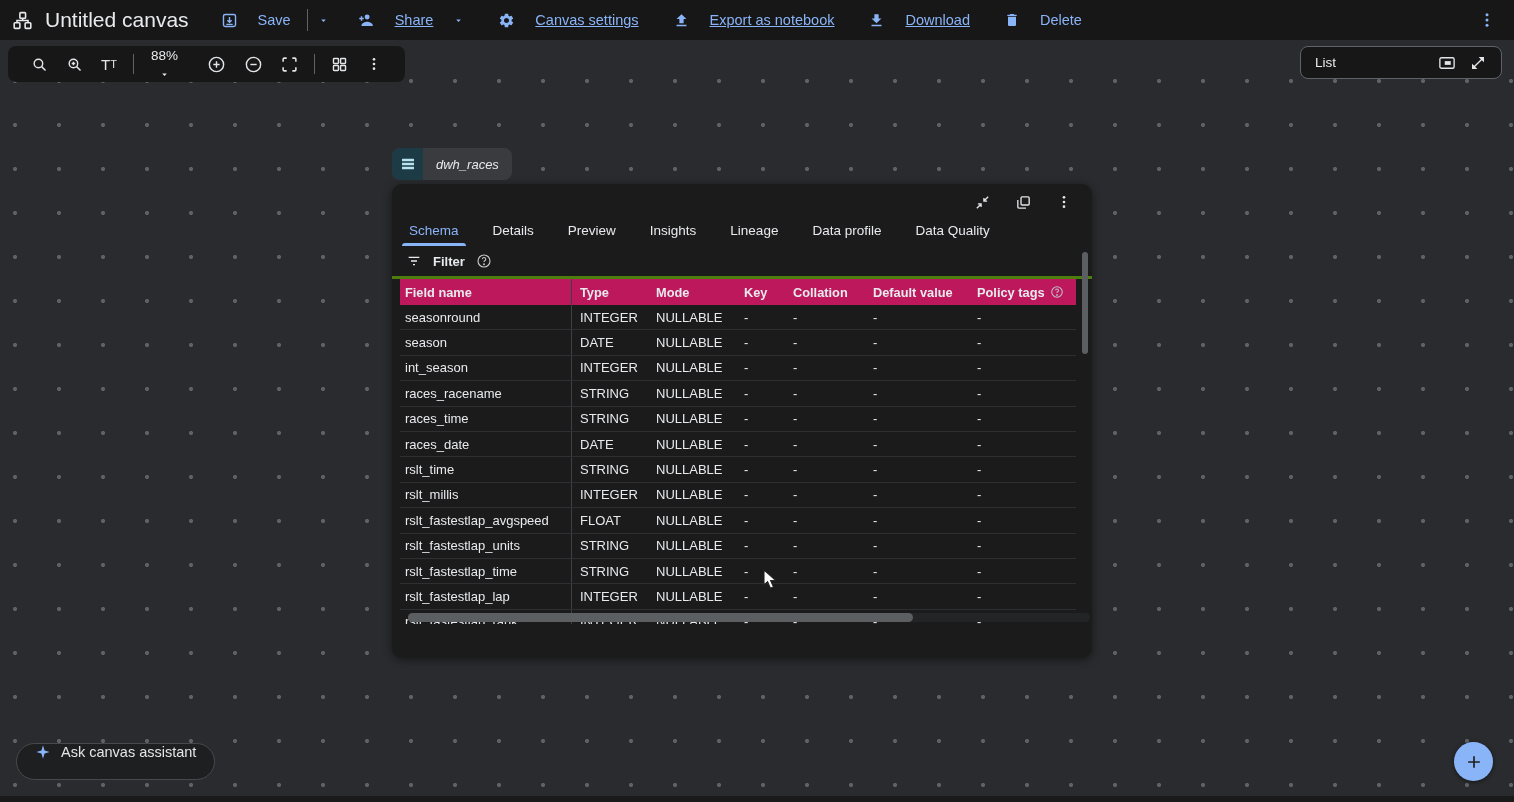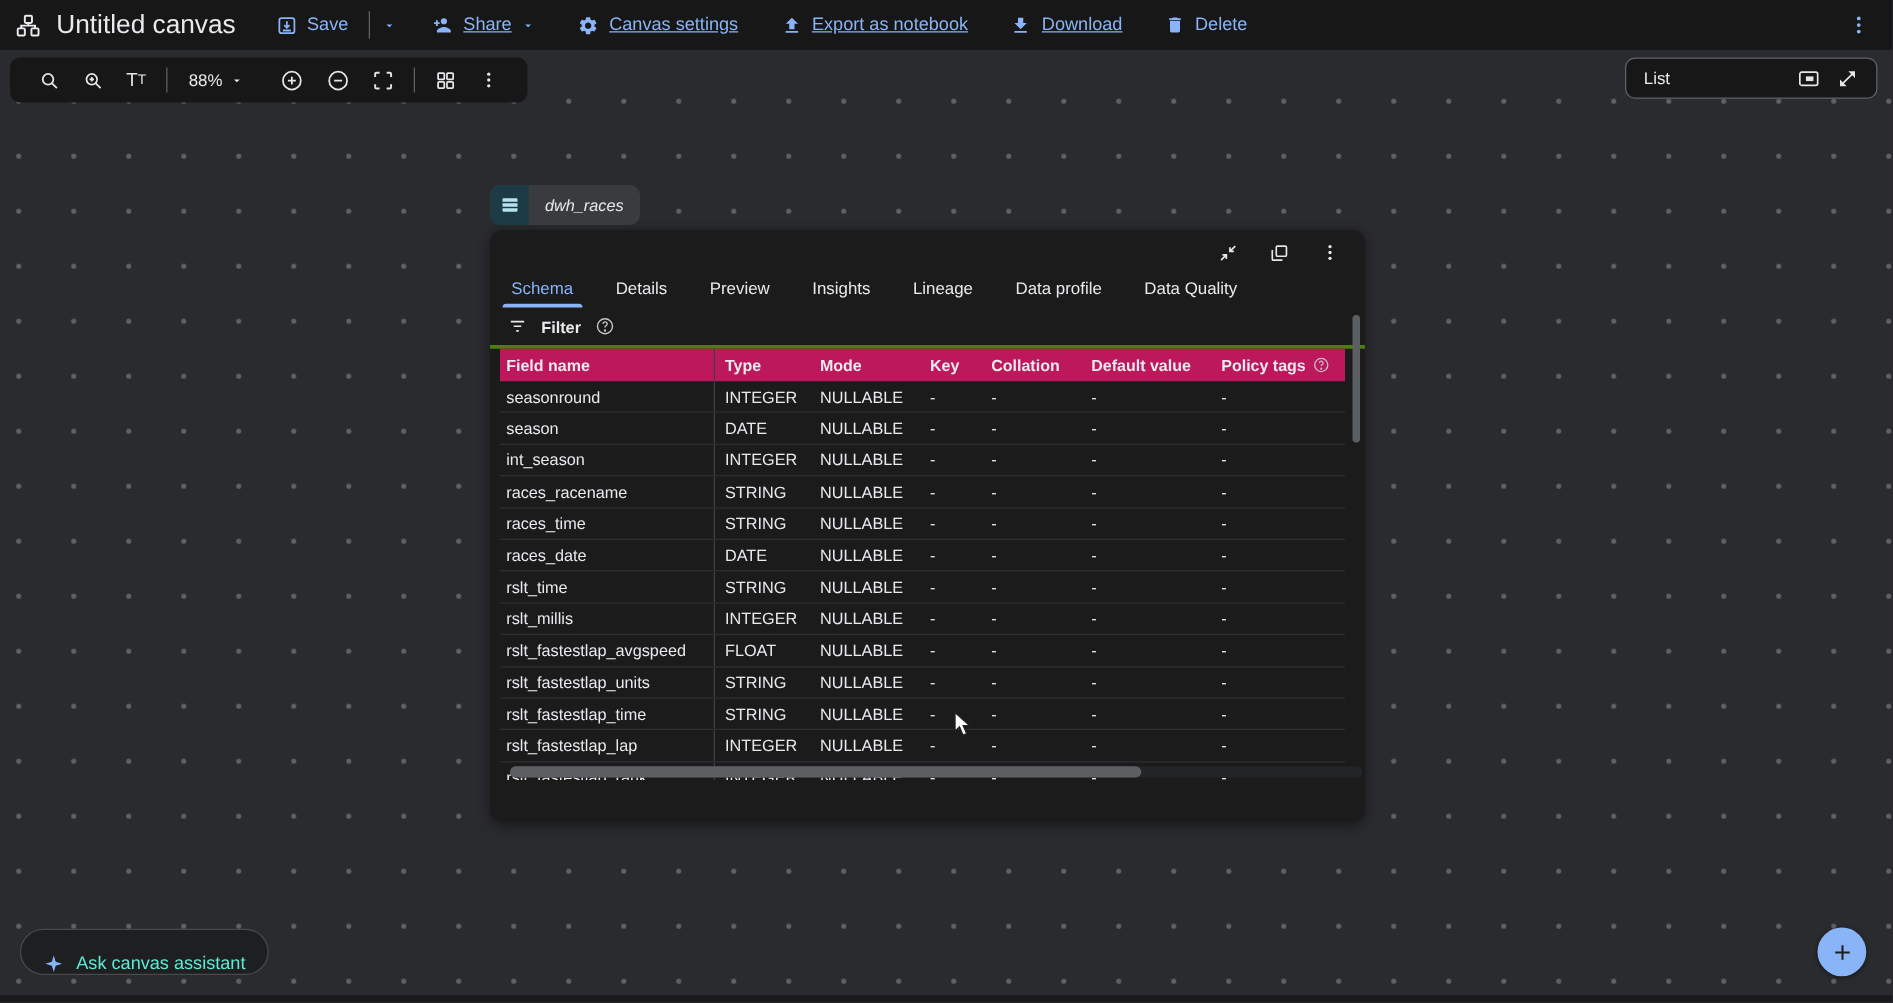--- a/index.html
+++ b/index.html
@@ -11,21 +11,21 @@
   svg { display:block; }
 
   
   .appbar {
     position:absolute; top:0; left:0; right:0; height:40px;
     background:#171717; display:flex; align-items:center; z-index:40;
   }
   .logo { margin:0 12px 0 12px; color:#e8eaed; }
   .app-title { font-size:21px; color:#e8eaed; margin-right:26px; white-space:nowrap; }
   .bar-btn {
-    display:flex; align-items:center; gap:8px; color:#8ab4f8;
+    display:flex; align-items:center; gap:20px; color:#8ab4f8;
     font-size:14.5px; font-weight:500; cursor:pointer; white-space:nowrap;
     padding:0 6px;
   }
   .save-group { display:flex; align-items:center; margin-right:22px; }
   .v-div { width:1px; height:22px; background:#5f6368; margin:0 10px; }
   .caret { color:#8ab4f8; }
   .bar-gap { margin-right:22px;text-decoration:underline; }
   .appbar-kebab { margin-left:auto; margin-right:18px; color:#8ab4f8; cursor:pointer; }
 
   
@@ -39,21 +39,21 @@
 
   
   .fl-toolbar {
     position:absolute; left:8px; top:6px; height:36px;
     background:#171717; border-radius:8px;
     display:flex; align-items:center; padding:0 14px; gap:0;
     color:#e3e5e8; z-index:20;
   }
   .tool { padding:0 9px; display:flex; align-items:center; cursor:pointer; color:#e3e5e8; }
   .tool-div { width:1px; height:20px; background:#5f6368; margin:0 7px; }
-  .zoom-ctl { display:flex; align-items:center; gap:6px; font-size:13.5px; color:#e8eaed; padding:0 10px; cursor:pointer; }
+  .zoom-ctl { display:flex; align-items:center; gap:6px; font-size:13.5px; color:#e8eaed; padding:0 10px; cursor:pointer;flex-direction:column; }
   .tt { font-size:15px; font-weight:500; letter-spacing:0; }
   .tt small { font-size:11px; font-weight:500; }
 
   
   .list-panel {
     position:absolute; right:12px; top:6px; width:202px; height:33px;
     border:1px solid #5f6368; border-radius:8px; background:#171717;
     display:flex; align-items:center; padding:0 8px 0 14px; z-index:20;margin-left:48px;
   }
   .list-title { font-size:13.5px; color:#e8eaed; flex:1; }
@@ -144,22 +144,22 @@
   }
   .vscroll-thumb {
     position:absolute; top:2px; left:0; width:6px; height:102px;
     background:#5c5f62; border-radius:3px; cursor:pointer;
   }
 
   
   .assistant {
     position:absolute; left:16px; top:703px; height:37px;
     border-radius:20px; background:#1e1f21; border:1px solid #47494c;
-    display:flex; align-items:flex-end; gap:10px; padding:0 18px;
-    color:#5eead4; font-size:14.5px; font-weight:500; cursor:pointer; z-index:20;
+    display:flex; align-items:flex-start; gap:10px; padding:0 18px;
+    color:#e5e5e5; font-size:14.5px; font-weight:500; cursor:pointer; z-index:20;
   }
   .fab {
     position:absolute; right:21px; top:702px; width:39px; height:39px;
     border-radius:50%; background:#8ab4f8; display:flex; align-items:center;
     justify-content:center; cursor:pointer; z-index:20; color:#1f1f1f;
     box-shadow:0 1px 4px rgba(0,0,0,.5);
   }
 
   .bottom-strip { position:absolute; bottom:0; left:0; right:0; height:6px; background:#1a1a1b; z-index:30; }
 

